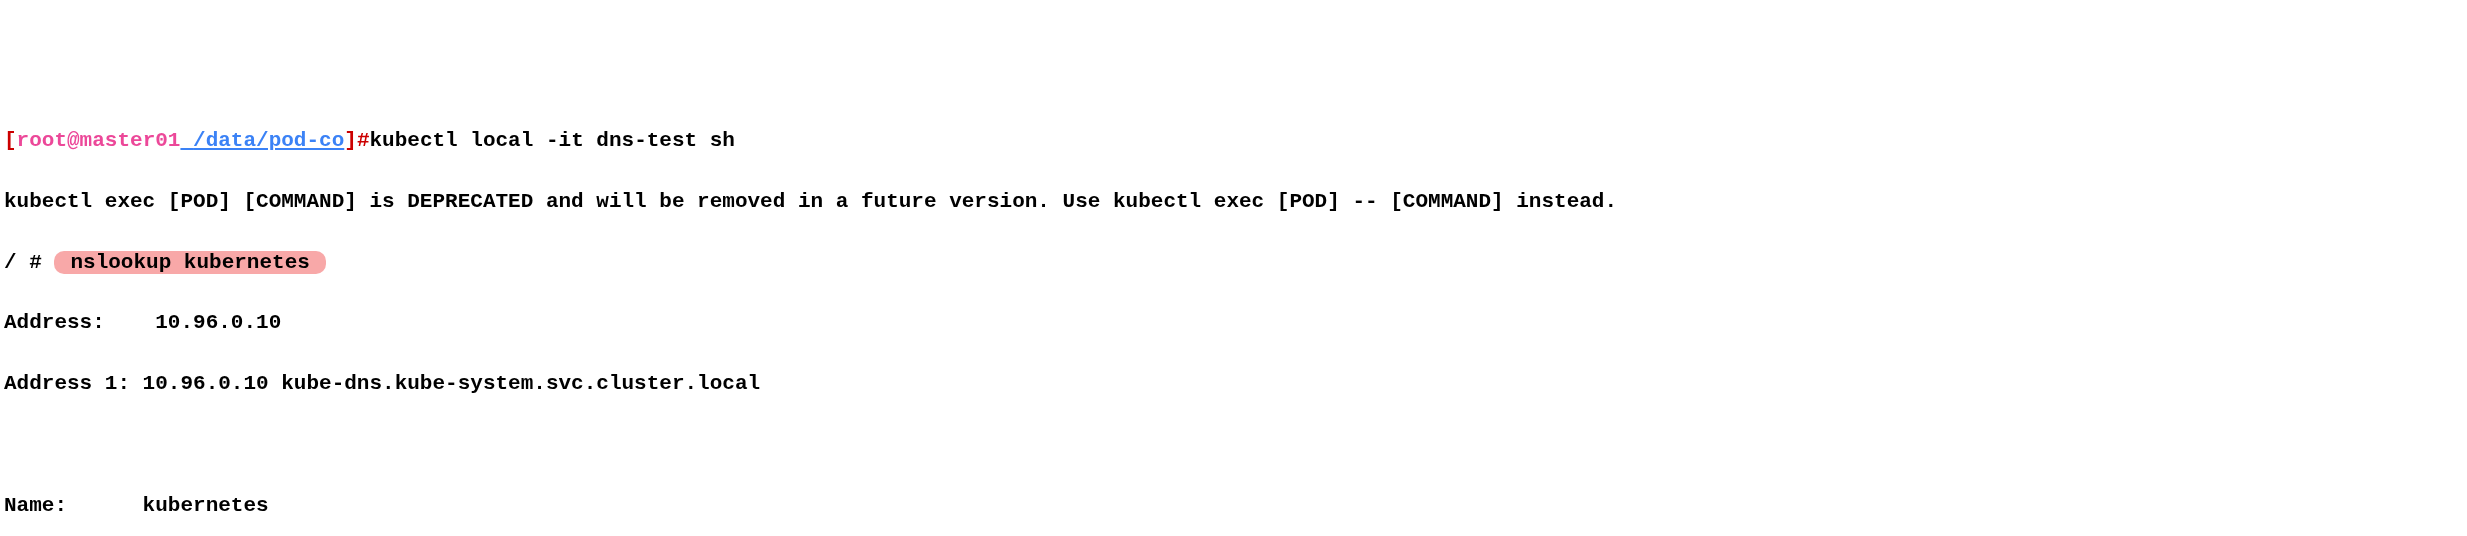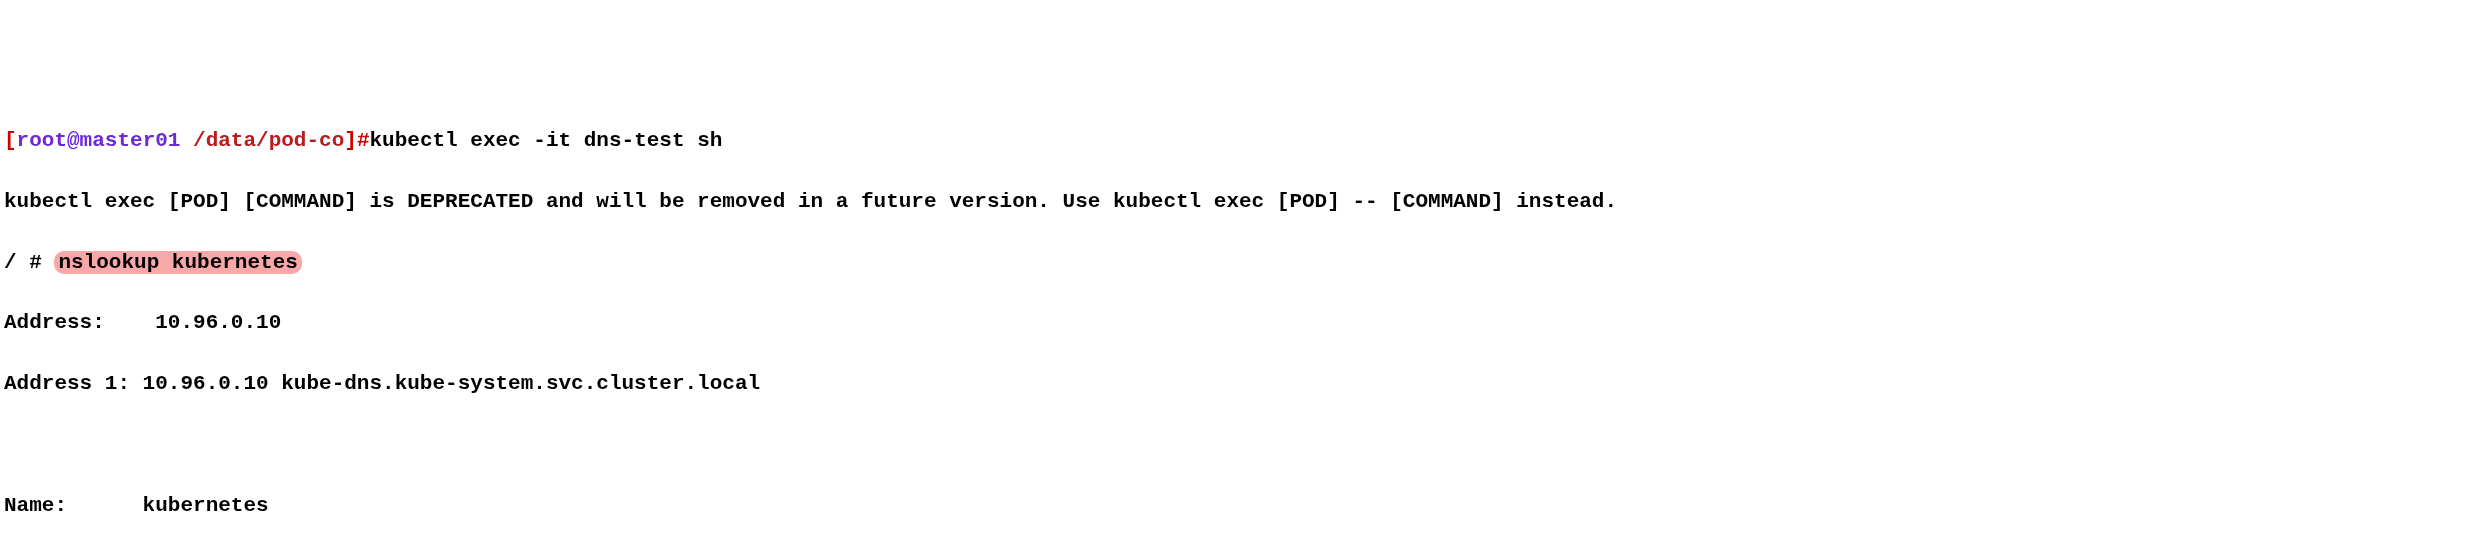--- a/index.html
+++ b/index.html
@@ -7,35 +7,35 @@
       padding: 4px;
       background: #ffffff;
       font-family: "Courier New", Consolas, monospace;
       font-size: 21px;
       line-height: 1.45;
       font-weight: bold;
       color: #000000;
       white-space: pre;
     }
     .prompt-bracket { color: #cc0000; }
-    .prompt-user { color: #6d28d9; }
-    .prompt-path { color: #b91c1c; }
+    .prompt-user { color: #ec4899; }
+    .prompt-path { color: #3b82f6; text-decoration: underline; }
     .highlight {
       background: #f8a8a8;
       border-radius: 10px;
-      padding: 0 4px;
+      padding: 0 16px;
     }
     .line { display: block; }
   </style>
 </head>
 <body>
 
 
 
-<span class="line"><span class="prompt-bracket">[</span><span class="prompt-user">root@master01</span><span class="prompt-path"> </span><span class="prompt-path">/data/pod-co</span><span class="prompt-bracket">]</span><span class="prompt-bracket">#</span><span>kubectl exec -it dns-test sh</span></span>
+<span class="line"><span class="prompt-bracket">[</span><span class="prompt-user">root@master01</span><span class="prompt-path"> </span><span class="prompt-path">/data/pod-co</span><span class="prompt-bracket">]</span><span class="prompt-bracket">#</span><span>kubectl local -it dns-test sh</span></span>
 <span class="line">kubectl exec [POD] [COMMAND] is DEPRECATED and will be removed in a future version. Use kubectl exec [POD] -- [COMMAND] instead.</span>
 <span class="line"><span>/ # </span><span class="highlight">nslookup kubernetes</span></span>
 <span class="line">Address:    10.96.0.10</span>
 <span class="line">Address 1: 10.96.0.10 kube-dns.kube-system.svc.cluster.local</span>
 <span class="line"> </span>
 <span class="line">Name:      kubernetes</span>
 
 
 
 

